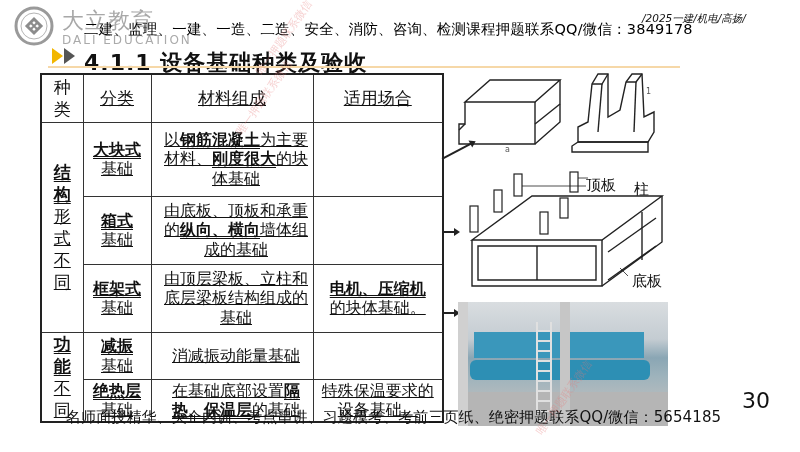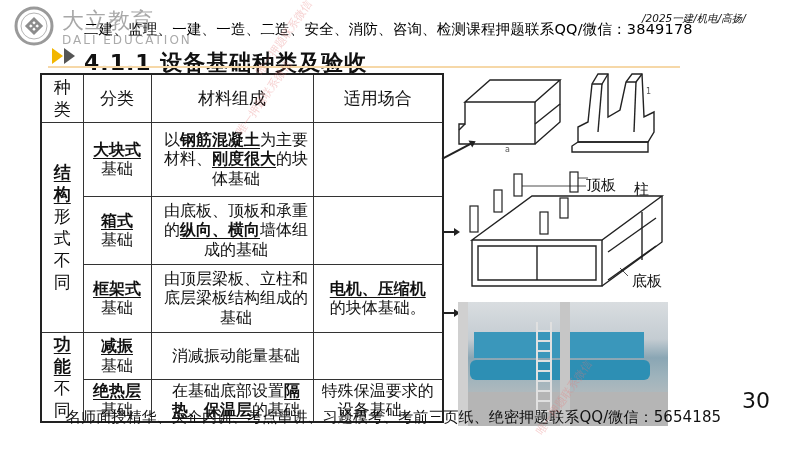--- a/index.html
+++ b/index.html
@@ -13,21 +13,21 @@
   .banner { position: absolute; left: 84px; top: 20px; font-size: 14.5px; color: #000000; white-space: nowrap; letter-spacing: 0.2px; }
   .course-tag { position: absolute; left: 642px; top: 12px; font-size: 10.5px; color: #111; font-style: italic; white-space: nowrap; }
 
   .title-row { position: absolute; left: 52px; top: 48px; display: flex; align-items: flex-start; }
   .chev { display: flex; margin-right: 8px; }
   .chev span { width: 0; height: 0; border-top: 8px solid transparent; border-bottom: 8px solid transparent; border-left: 11px solid #f2b600; margin-right: 1px; }
   .chev span:last-child { border-left-color: #555; }
   .title { font-size: 22px; font-weight: bold; color: #111; letter-spacing: 1px; }
   .rule { position: absolute; left: 48px; top: 66px; width: 632px; height: 2px; background: #f6d8a8; }
 
-  table.spec { position: absolute; left: 40px; top: 73px; border-collapse: collapse; border: 2px solid #222; font-size: 16px; line-height: 19.5px; }
+  table.spec { position: absolute; left: 40px; top: 73px; border-collapse: collapse; border: 2px solid #222; font-size: 16px; line-height: 19.5px; text-decoration: underline; }
   table.spec td, table.spec th { border: 1px solid #333; text-align: center; vertical-align: middle; font-weight: normal; }
   table.spec th { font-size: 17px; height: 48px; }
   .col-kind { width: 42px; }
   .col-class { width: 68px; }
   .col-use { width: 130px; }
   .kind-cell { font-size: 17px; line-height: 22px; font-weight: bold; }
   .u { text-decoration: underline; text-underline-offset: 3px; font-weight: bold; }
   .b { font-weight: bold; }
   td.mat { text-align: left; padding: 0 4px 0 12px; }
   td.use { text-align: left; padding: 0 4px 0 4px; }

